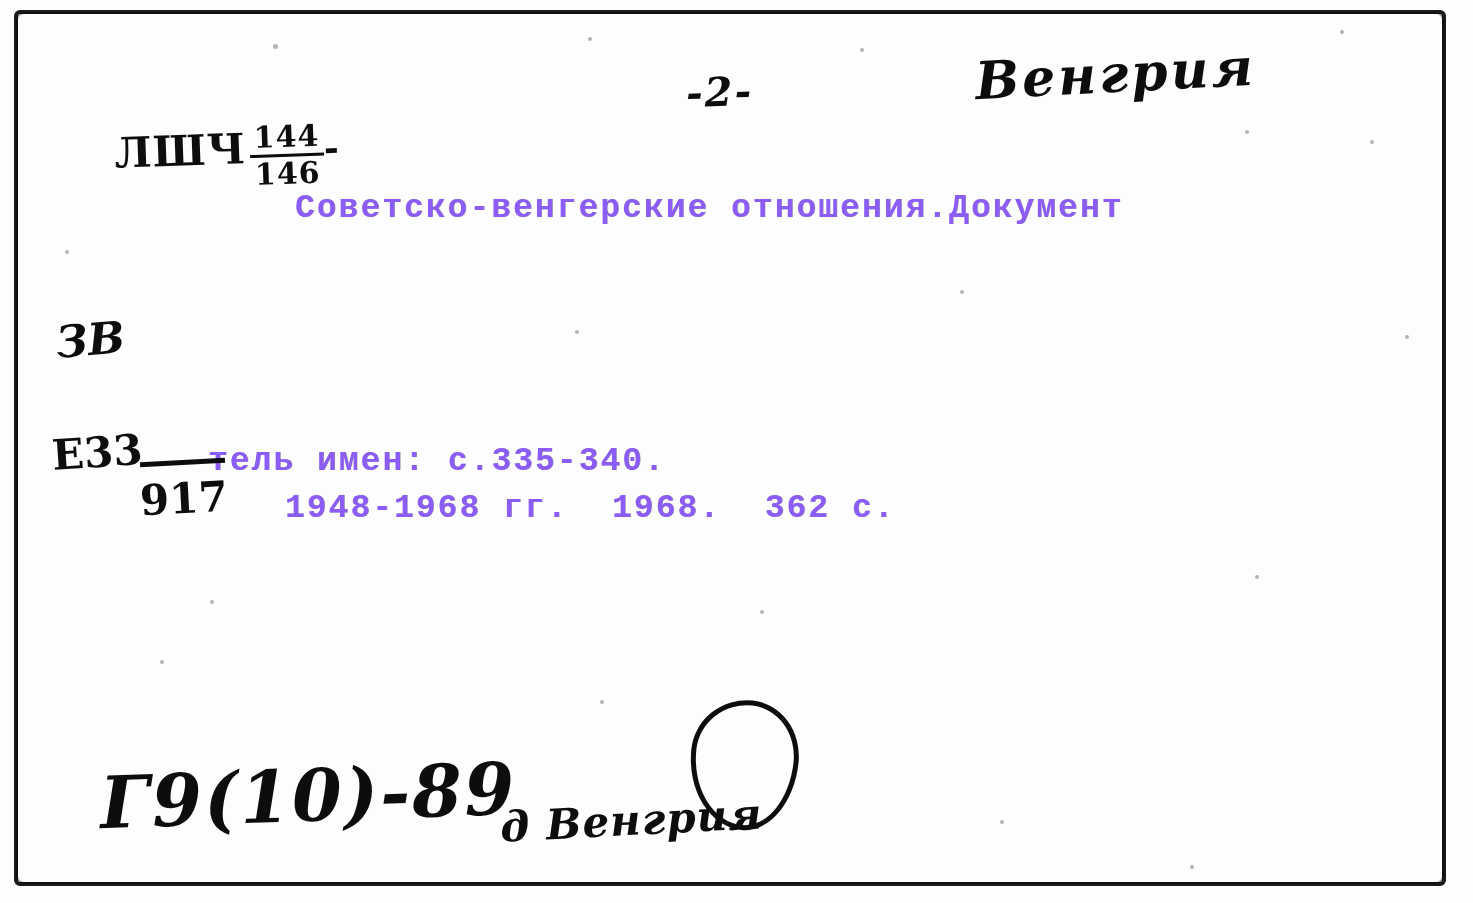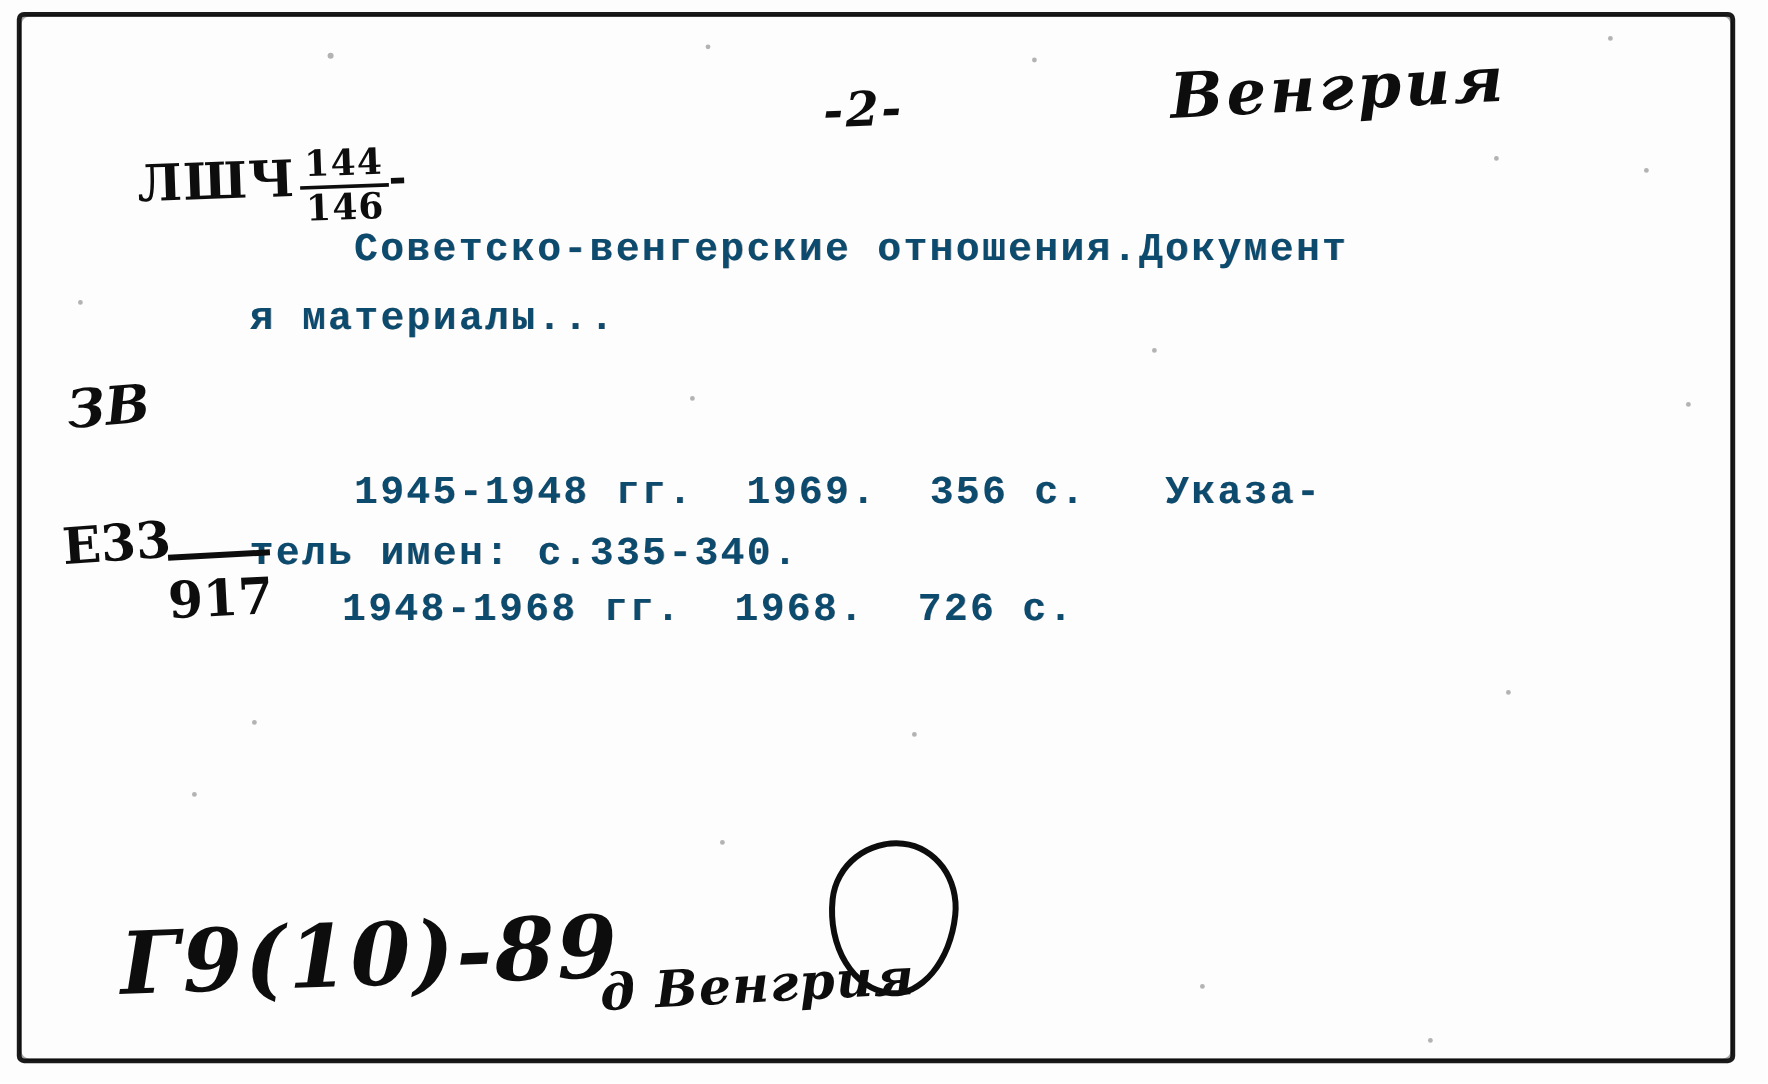--- a/index.html
+++ b/index.html
@@ -45,21 +45,21 @@
     content:"";
     position:absolute;
     left:-2px; top:-2px; right:-2px; bottom:-2px;
     border:2px solid rgba(0,0,0,.35);
     border-radius:8px;
   }
 
   
   .typed {
     position: absolute;
-    color: #0c4a6e;
+    color: #8b5cf6;
     font-family: "Liberation Mono", monospace;
     font-size: 33px;
     letter-spacing: 2.0px;
     white-space: pre;
     font-weight: 700;
     text-shadow: 0.5px 0 0 rgba(0,0,0,.35);
   }
 
   #line-title1 { left: 295px; top: 190px; }
   #line-title2 { left: 208px; top: 247px; }
@@ -199,29 +199,27 @@
 
   <div id="hand-shelf" class="hand">
     <span>ЛШЧ</span><span class="frac"><span class="num">144</span><span class="den">146</span></span><span class="dash">-</span>
   </div>
 
   <div id="hand-pagenum" class="hand">-2-</div>
 
   <div id="hand-country" class="hand">Венгрия</div>
 
   <div id="line-title1" class="typed">Советско-венгерские отношения.Документ</div>
-  <div id="line-title2" class="typed">я материалы...</div>
 
   <div id="hand-zv" class="hand">ЗВ</div>
 
-  <div id="line-ed1" class="typed"><span>1945-1948 гг.</span>  <span>1969.</span>  <span>356 с.</span>   <span>Указа-</span></div>
 
   <div id="line-ed1b" class="typed">тель имен: с.335-340.</div>
 
-  <div id="line-ed2" class="typed"><span>1948-1968 гг.</span>  <span>1968.</span>  <span>726 с.</span></div>
+  <div id="line-ed2" class="typed"><span>1948-1968 гг.</span>  <span>1968.</span>  <span>362 с.</span></div>
 
   <div id="hand-e33" class="hand">Е33</div>
   <div id="hand-strike"></div>
   <div id="hand-917" class="hand">917</div>
 
   <div id="hand-circle"></div>
   <div id="hand-bottom" class="hand">Г9(10)-89</div>
   <div id="hand-bottom-sub" class="hand"><span>д</span> <span>Венгрия</span></div>
 
 </div>

